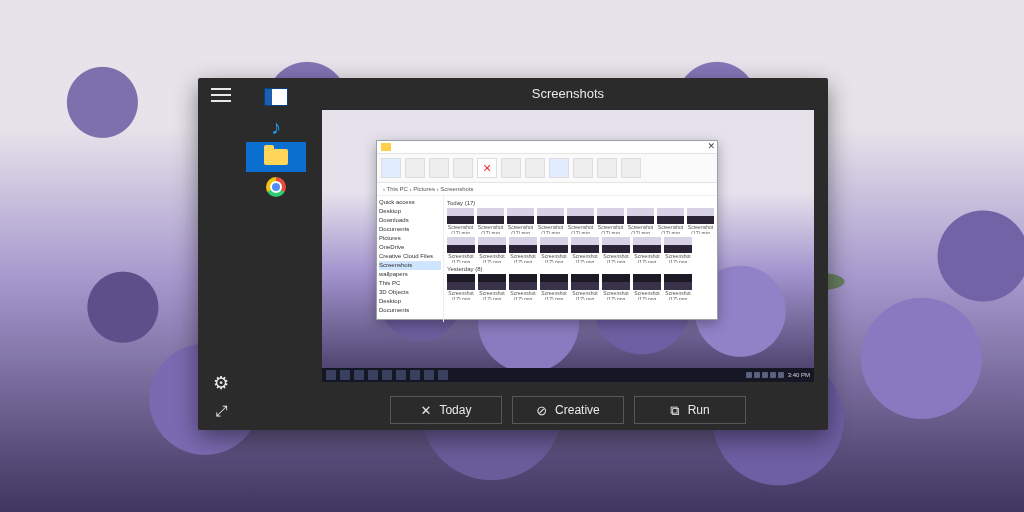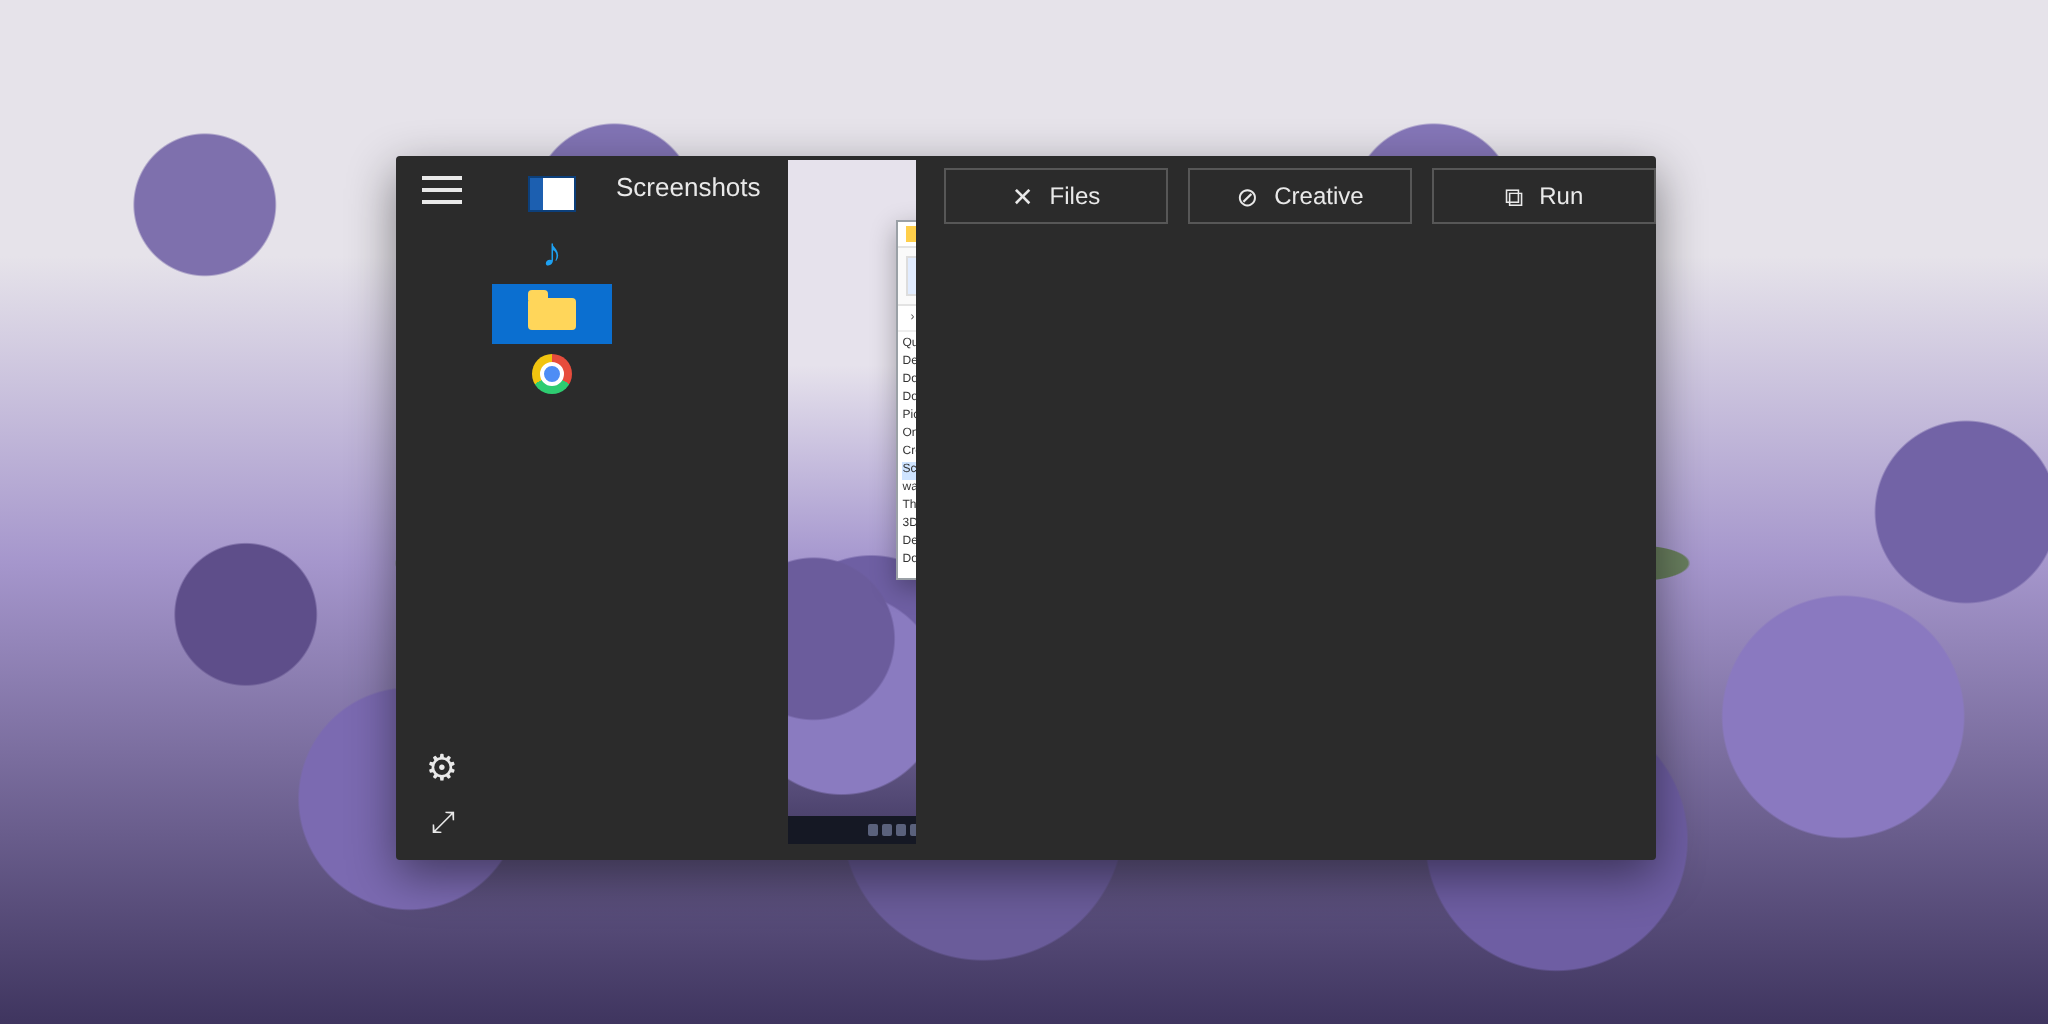--- a/index.html
+++ b/index.html
@@ -53,21 +53,21 @@
   .ico-taskview{width:22px;height:16px;background:linear-gradient(90deg,#1c5fb0 0 30%,#fff 30% 100%);border:1px solid #0c3f7a;}
   .ico-music{color:#1da1f2;font-size:20px;line-height:1;}
   .ico-folder{width:24px;height:16px;background:#ffd65a;border-radius:2px;position:relative;}
   .ico-folder::before{content:"";position:absolute;left:0;top:-4px;width:10px;height:5px;background:#ffd65a;border-radius:2px 2px 0 0;}
   .ico-chrome{width:20px;height:20px;border-radius:50%;
     background:conic-gradient(#e74c3c 0 120deg,#2ecc71 120deg 240deg,#f1c40f 240deg 360deg);
     display:flex;align-items:center;justify-content:center;}
   .ico-chrome::after{content:"";width:8px;height:8px;border-radius:50%;background:#4e8df5;border:2px solid #fff;}
 
   
-  .main{flex:1;display:flex;flex-direction:row;}
+  .main{flex:1;display:flex;flex-direction:column;}
   .title{height:30px;display:flex;align-items:center;justify-content:center;font-size:13px;}
   .preview{flex:1;margin:2px 14px 8px 14px;background:#d9d1e8;position:relative;overflow:hidden;}
   .preview-bg{position:absolute;inset:0;
     background:
       radial-gradient(circle at 20% 70%,#6b5c9c 0 40px,transparent 41px),
       radial-gradient(circle at 42% 78%,#8a7bc0 0 50px,transparent 51px),
       radial-gradient(circle at 65% 72%,#6e5fa3 0 48px,transparent 49px),
       radial-gradient(circle at 85% 74%,#9182c7 0 45px,transparent 46px),
       linear-gradient(#e6e2ec 0 30%,#a293cd 60%,#433a63 100%);
   }
@@ -309,21 +309,21 @@
             <span></span>
             <span></span>
           <div class="clock">3:40 PM</div>
         </div>
       </div>
     </div>
 
     <div class="footer">
       <div class="btn">
         <span class="ic">✕</span>
-        <span>Files</span>
+        <span>Today</span>
       </div>
       <div class="btn">
         <span class="ic">⊘</span>
         <span>Creative</span>
       </div>
       <div class="btn">
         <span class="ic">⧉</span>
         <span>Run</span>
       </div>
     </div>

